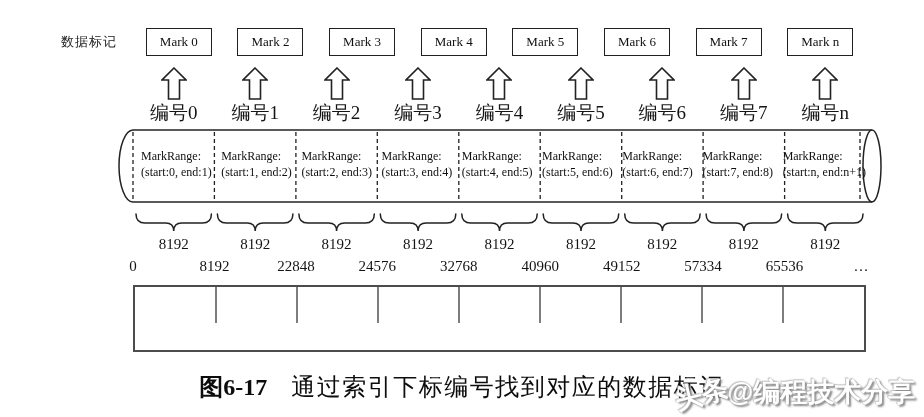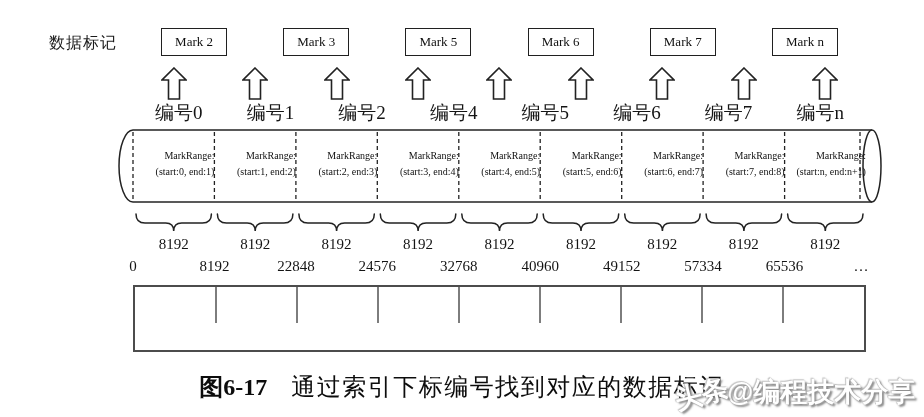--- a/index.html
+++ b/index.html
@@ -1,33 +1,33 @@
 <!DOCTYPE html>
 <html><head>
 <meta charset="utf-8">
 <style>
   html,body{margin:0;padding:0;background:#fff;}
   .stage{position:relative;width:924px;height:417px;background:#ffffff;overflow:hidden;
          font-family:"Liberation Serif","DejaVu Serif",serif;color:#141414;}
-  .side-label{position:absolute;left:33px;width:84px;text-align:right;font-size:16px;
+  .side-label{position:absolute;left:33px;width:84px;text-align:right;font-size:13px;
               letter-spacing:1px;color:#1a1a1a;white-space:nowrap;}
   .lbl-marks{top:33px;}
   .lbl-index{top:156px;}
   .row{position:absolute;left:133px;width:733px;display:flex;}
   .col{flex:1;display:flex;justify-content:center;align-items:center;}
   .row-marks{top:27px;height:30px;}
   .markbox{width:64px;height:26px;border:1.5px solid #202020;background:#fff;
            display:flex;align-items:center;justify-content:center;
            font-size:13px;color:#101010;white-space:nowrap;}
   .row-arrows{top:66px;height:34px;}
   .row-nums{top:103px;height:20px;font-size:19px;}
   .num-label{white-space:nowrap;}
   .row-cells{top:148px;}
-  .cell{flex:1;padding-left:8px;box-sizing:border-box;font-size:10px;line-height:16px;
-        white-space:nowrap;color:#101010;text-align:right;}
+  .cell{flex:1;padding-left:8px;box-sizing:border-box;font-size:12px;line-height:16px;
+        white-space:nowrap;color:#101010;}
   .row-sizes{top:235px;height:18px;font-size:15px;}
   .overlay{position:absolute;left:0;top:0;pointer-events:none;}
   .numline{position:absolute;left:133px;top:258px;width:733px;height:20px;font-size:15px;}
   .numline span{position:absolute;transform:translateX(-50%);white-space:nowrap;}
   .numline .nl-ellipsis{left:99.4%;letter-spacing:1px;}
   .datarect{position:absolute;left:133px;top:285px;width:729px;height:63px;
             border:2px solid #4c4c4c;background:#fff;}
   .tick{position:absolute;top:0;width:2px;height:36px;background:#7d7d7d;}
   .caption{position:absolute;left:0;top:371px;width:924px;text-align:center;
            font-size:24px;color:#0c0c0c;white-space:nowrap;}
@@ -43,26 +43,32 @@
 </style>
 </head>
 <body>
 
 <div class="stage">
 
   <div class="side-label lbl-marks">数据标记</div>
 
   <div class="row row-marks">
     <div class="col">
+        <div class="markbox">Mark 0</div>
+      </div>
+    <div class="col">
         <div class="markbox">Mark 2</div>
       </div>
     <div class="col">
         <div class="markbox">Mark 3</div>
       </div>
     <div class="col">
+        <div class="markbox">Mark 4</div>
+      </div>
+    <div class="col">
         <div class="markbox">Mark 5</div>
       </div>
     <div class="col">
         <div class="markbox">Mark 6</div>
       </div>
     <div class="col">
         <div class="markbox">Mark 7</div>
       </div>
     <div class="col">
         <div class="markbox">Mark n</div>
@@ -119,20 +125,23 @@
 
   <div class="row row-nums">
     <div class="col">
         <span class="num-label">编号0</span>
       </div>
     <div class="col">
         <span class="num-label">编号1</span>
       </div>
     <div class="col">
         <span class="num-label">编号2</span>
+      </div>
+    <div class="col">
+        <span class="num-label">编号3</span>
       </div>
     <div class="col">
         <span class="num-label">编号4</span>
       </div>
     <div class="col">
         <span class="num-label">编号5</span>
       </div>
     <div class="col">
         <span class="num-label">编号6</span>
       </div>

